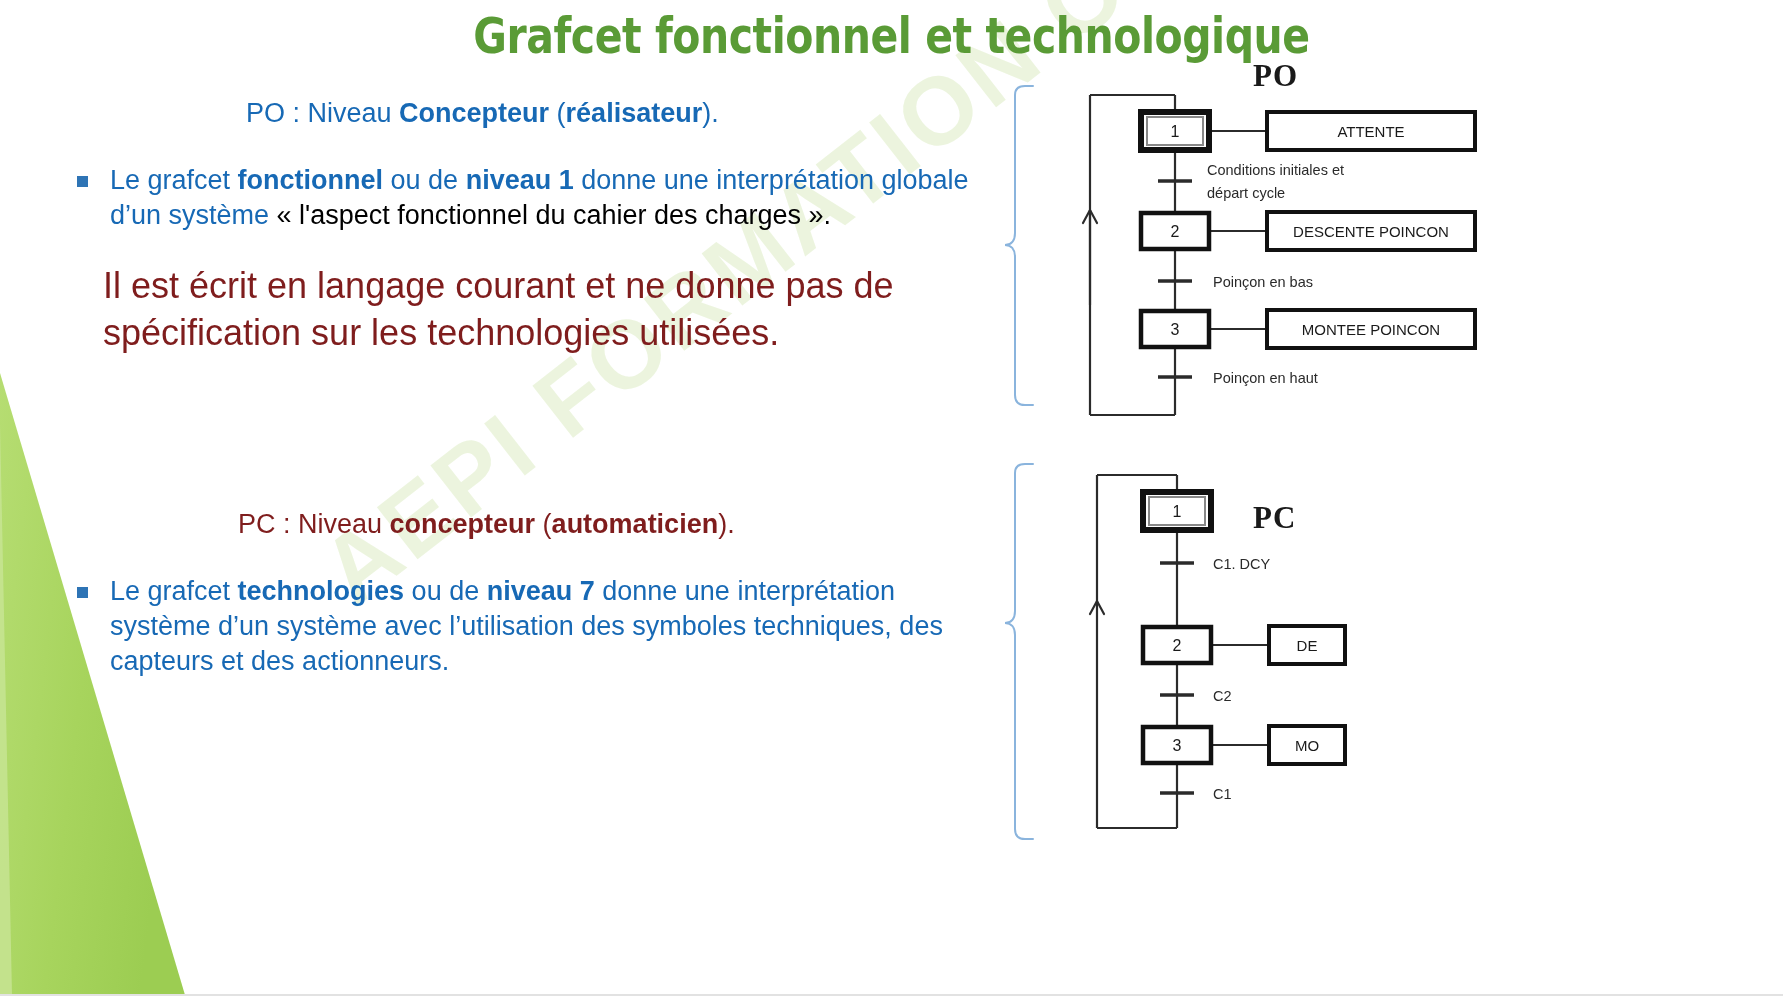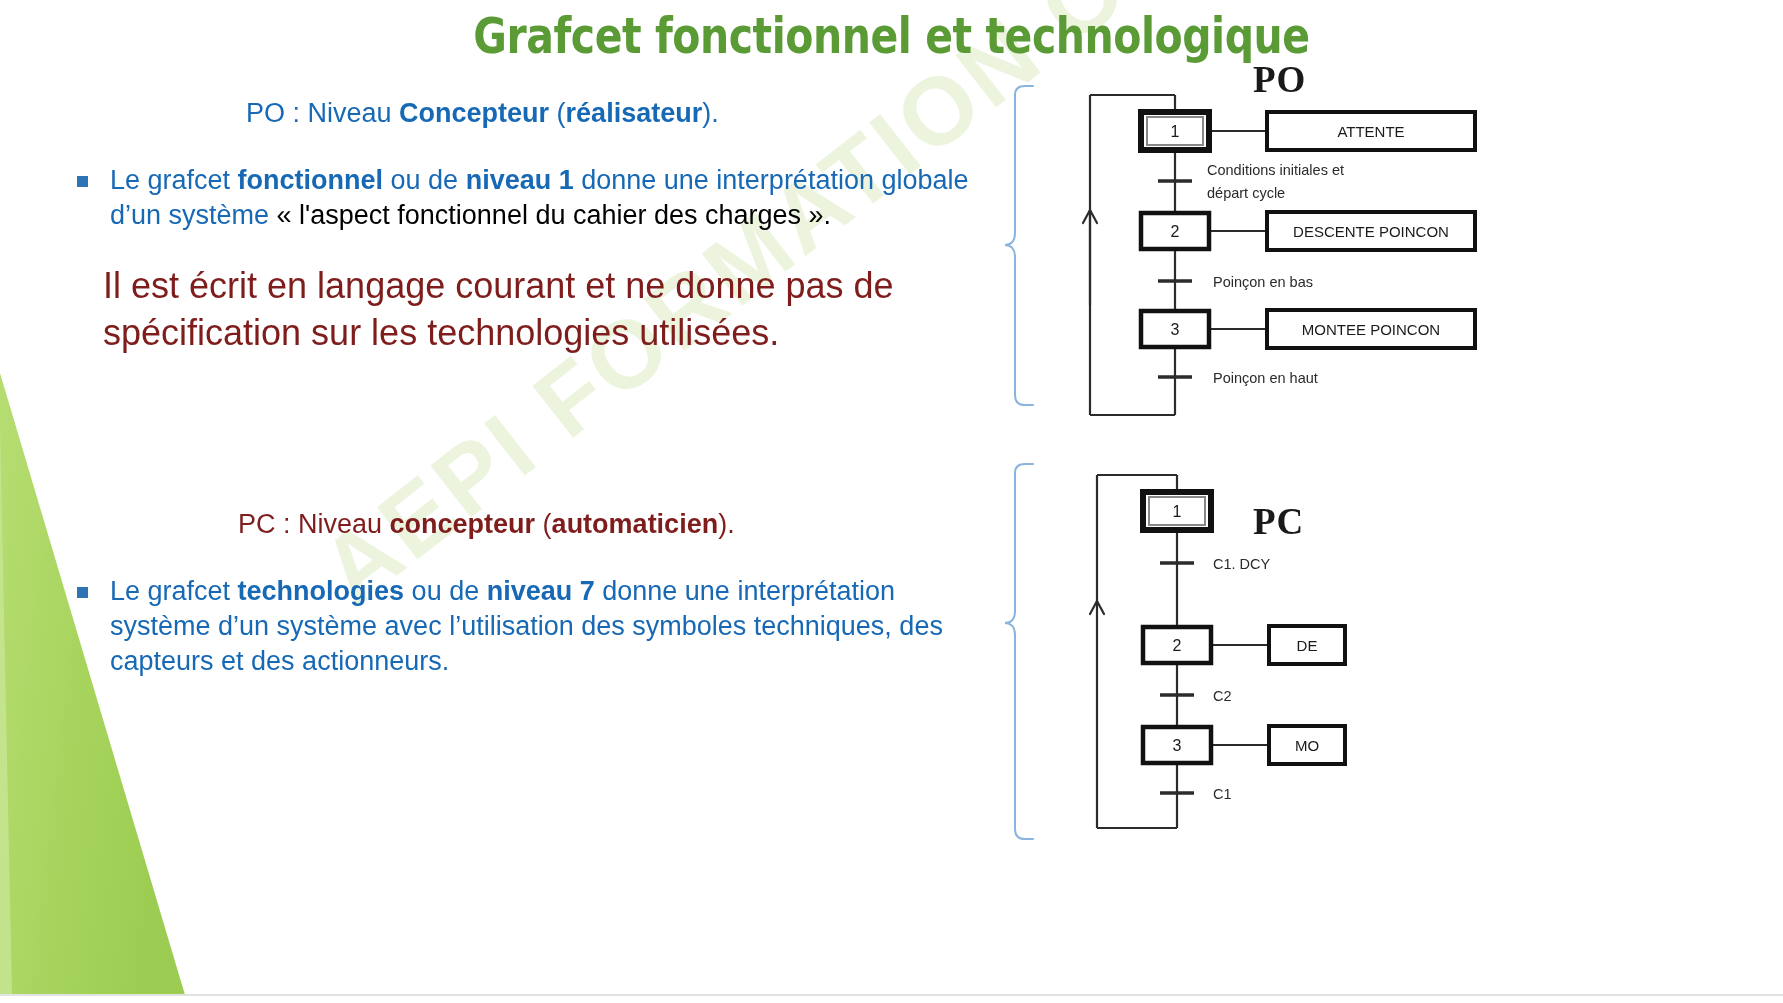--- a/index.html
+++ b/index.html
@@ -69,21 +69,21 @@
   .lead2 .b{font-weight:700;}
 
   
   .diagrams{position:absolute;left:985px;top:55px;width:790px;height:850px;}
   .diagram{position:absolute;left:0;width:790px;}
   .diagram svg{display:block;}
 
   .dtitle{
     position:absolute;
     font-family:"Liberation Serif","DejaVu Serif",serif;
-    font-weight:700;font-size:37px;color:#1a1a1a;
+    font-weight:700;font-size:31px;color:#1a1a1a;
     letter-spacing:1px;
   }
 </style>
 </head>
 <body>
 
 <div id="slide">
 
   <div class="wedge">
     <svg width="330" height="640" viewBox="0 0 330 640" xmlns="http://www.w3.org/2000/svg" aria-hidden="true">

